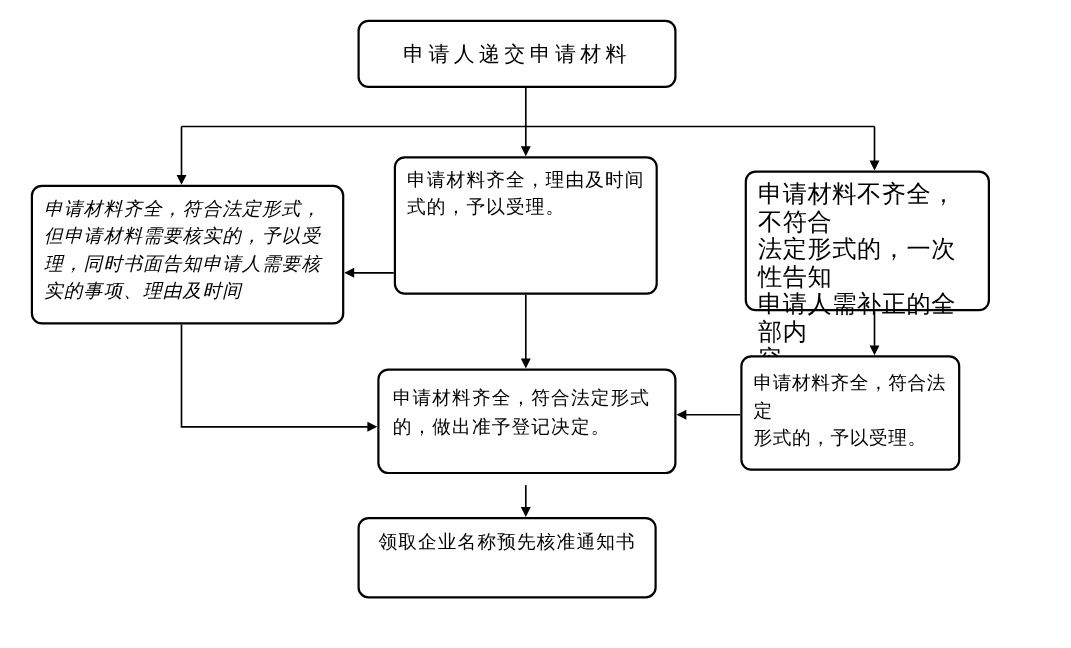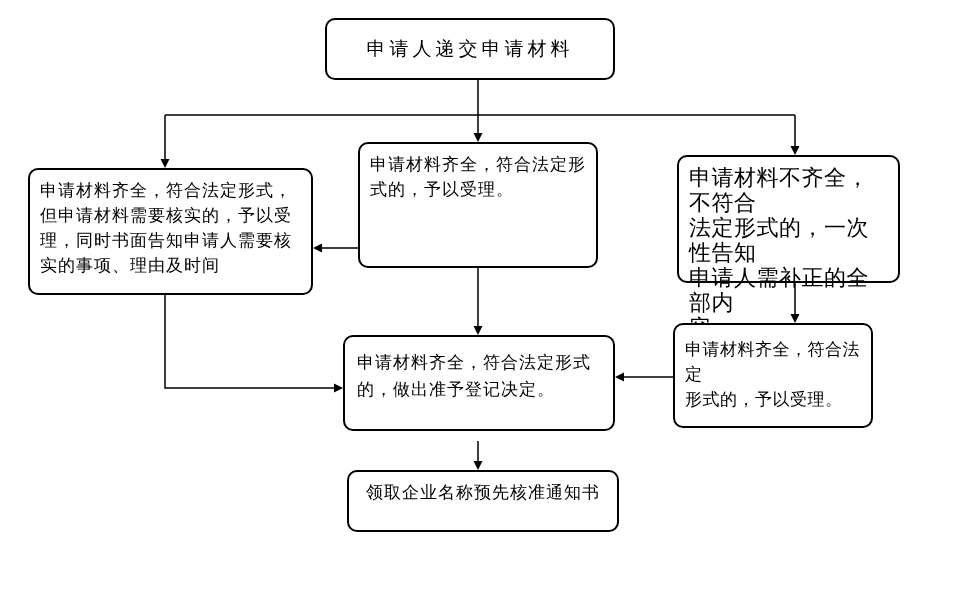--- a/index.html
+++ b/index.html
@@ -54,21 +54,21 @@
   }
   
   #node-submit {
     left: 325px; top: 18px; width: 290px; height: 62px;
     display: flex; align-items: center; justify-content: center;
     font-size: 19px; letter-spacing: 4px;
   }
   #node-verify {
     left: 28px; top: 168px; width: 285px; height: 127px;
     padding: 8px 10px;
-    font-size: 17px; line-height: 25px; letter-spacing: 1px;
+    font-size: 17px; line-height: 25px; letter-spacing: 1px; font-style: italic;
   }
   #node-accept-mid {
     left: 358px; top: 142px; width: 240px; height: 126px;
     padding: 8px 10px;
     font-size: 17px; line-height: 25px; letter-spacing: 1px;
   }
   #node-incomplete {
     left: 677px; top: 155px; width: 223px; height: 128px;
     padding: 8px 10px;
     font-size: 22px; line-height: 25px; letter-spacing: 0.5px;
@@ -77,21 +77,21 @@
     left: 343px; top: 335px; width: 272px; height: 96px;
     padding: 12px;
     font-size: 17px; line-height: 27px; letter-spacing: 1px;
   }
   #node-accept-right {
     left: 673px; top: 323px; width: 200px; height: 105px;
     padding: 12px 10px;
     font-size: 17px; line-height: 25px; letter-spacing: 0.5px;
   }
   #node-notice {
-    left: 347px; top: 470px; width: 272px; height: 62px;
+    left: 325px; top: 470px; width: 272px; height: 74px;
     padding-top: 9px; text-align: center;
     font-size: 17px; letter-spacing: 1px;
   }
 </style>
 </head>
 <body>
 
 <div class="canvas">
 
   <svg class="edge-layer" viewBox="0 0 974 589" aria-hidden="true">
@@ -154,21 +154,21 @@
   </div>
 
   <div class="node" id="node-verify">
     <span class="node-label">申请材料齐全，符合法定形式，
 但申请材料需要核实的，予以受
 理，同时书面告知申请人需要核
 实的事项、理由及时间</span>
   </div>
 
   <div class="node" id="node-accept-mid">
-    <span class="node-label">申请材料齐全，符合法定形
+    <span class="node-label">申请材料齐全，理由及时间
 式的，予以受理。</span>
   </div>
 
   <div class="node" id="node-incomplete">
     <span class="node-label">申请材料不齐全，不符合
 法定形式的，一次性告知
 申请人需补正的全部内
 容。</span>
   </div>
 

